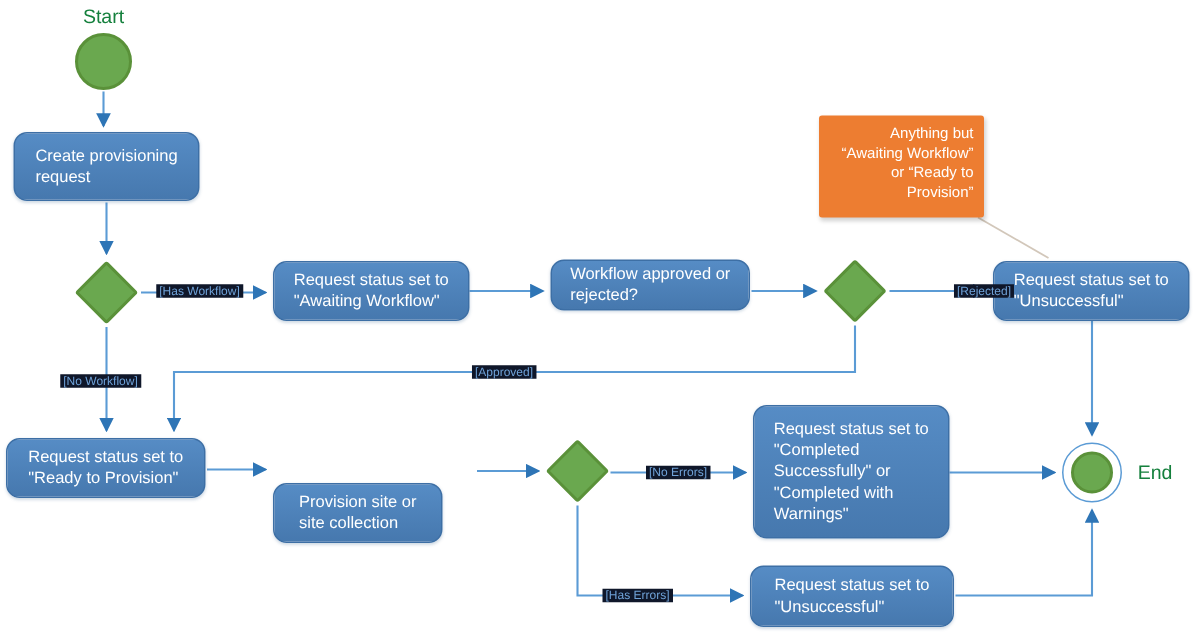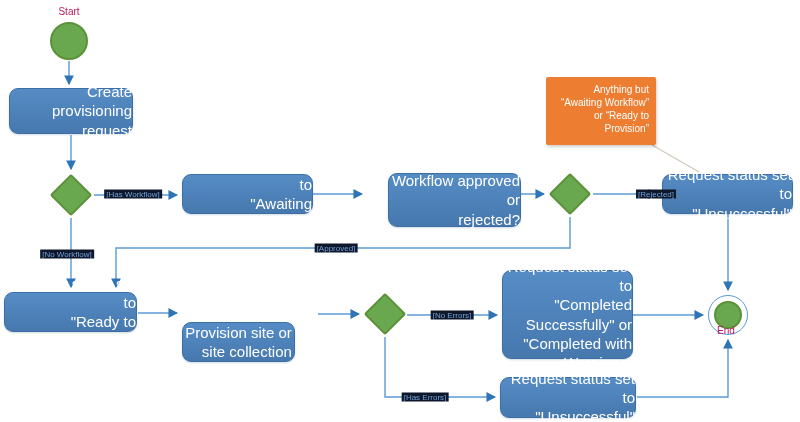--- a/index.html
+++ b/index.html
@@ -3,21 +3,21 @@
 <meta charset="utf-8">
 <style>
   html,body{margin:0;padding:0;background:#ffffff;}
   #canvas{
     position:relative;width:800px;height:422px;background:#ffffff;overflow:hidden;
     font-family:"Liberation Sans","DejaVu Sans",sans-serif;
   }
   #edges{position:absolute;left:0;top:0;width:800px;height:422px;}
   .node{
     position:absolute;display:flex;align-items:center;justify-content:center;
-    text-align:right;white-space:pre-line;color:#ffffff;font-size:15px;line-height:1.28;
+    text-align:left;white-space:pre-line;color:#ffffff;font-size:11px;line-height:1.28;
     border-radius:9px;background:linear-gradient(180deg,#568cc5 0%,#4678ae 100%);
     border:1px solid #3d6fa5;box-sizing:border-box;box-shadow:0 1px 2px rgba(70,110,150,0.25);
   }
   .diamond{
     position:absolute;width:30px;height:30px;transform:rotate(45deg);
     background:#6aa84f;border:2px solid #5a9139;border-radius:2px;box-sizing:border-box;
   }
   .circle-start{
     position:absolute;width:38px;height:38px;border-radius:50%;
     background:#6aa84f;border:2px solid #5a9139;box-sizing:border-box;
@@ -25,21 +25,21 @@
   .end-outer{
     position:absolute;width:40px;height:40px;border-radius:50%;background:#ffffff;
     border:1px solid #5b9bd5;box-sizing:border-box;
     display:flex;align-items:center;justify-content:center;
   }
   .end-inner{
     width:28px;height:28px;border-radius:50%;background:#6aa84f;
     border:2px solid #5a9139;box-sizing:border-box;
   }
   .term-label{
-    position:absolute;color:#be185d;font-size:10px;white-space:nowrap;
+    position:absolute;color:#15803d;font-size:13px;white-space:nowrap;
     transform:translate(-50%,-50%);
   }
   .elabel{
     position:absolute;transform:translate(-50%,-50%);
     font-size:8px;color:#6fa2d8;background:#0f172a;padding:0 2px;white-space:nowrap;
   }
   .callout{
     position:absolute;left:546px;top:77px;width:110px;height:68px;
     background:#ed7d31;color:#ffffff;font-size:10px;line-height:1.3;
     text-align:right;white-space:pre-line;box-sizing:border-box;
@@ -76,27 +76,27 @@
     </g>
     <path d="M652,145 L699,172" stroke="#d2c7ba" stroke-width="1.2" fill="none"></path>
   </svg>
 
   <div class="term-label" style="left:69px;top:11px;">Start</div>
   <div class="circle-start" style="left:50px;top:22px;"></div>
 
   <div class="end-outer" style="left:708px;top:295px;">
     <div class="end-inner"></div>
   </div>
-  <div class="term-label" style="left:726px;top:315px;margin-top:15px;">End</div>
+  <div class="term-label" style="left:770px;top:315px;">End</div>
 
   <div class="node" style="left:9px;top:88px;width:124px;height:46px;">Create provisioning
 request</div>
   <div class="node" style="left:182px;top:174px;width:131px;height:40px;">Request status set to
 "Awaiting Workflow"</div>
-  <div class="node" style="left:388px;top:173px;width:133px;height:54px;">Workflow approved or
+  <div class="node" style="left:367px;top:173px;width:133px;height:34px;">Workflow approved or
 rejected?</div>
   <div class="node" style="left:662px;top:174px;width:131px;height:40px;">Request status set to
 "Unsuccessful"</div>
   <div class="node" style="left:4px;top:292px;width:133px;height:40px;">Request status set to
 "Ready to Provision"</div>
   <div class="node" style="left:182px;top:294px;width:113px;height:40px;margin-top:28px;">Provision site or
 site collection</div>
   <div class="node" style="left:502px;top:270px;width:131px;height:89px;">Request status set to
 "Completed
 Successfully" or

